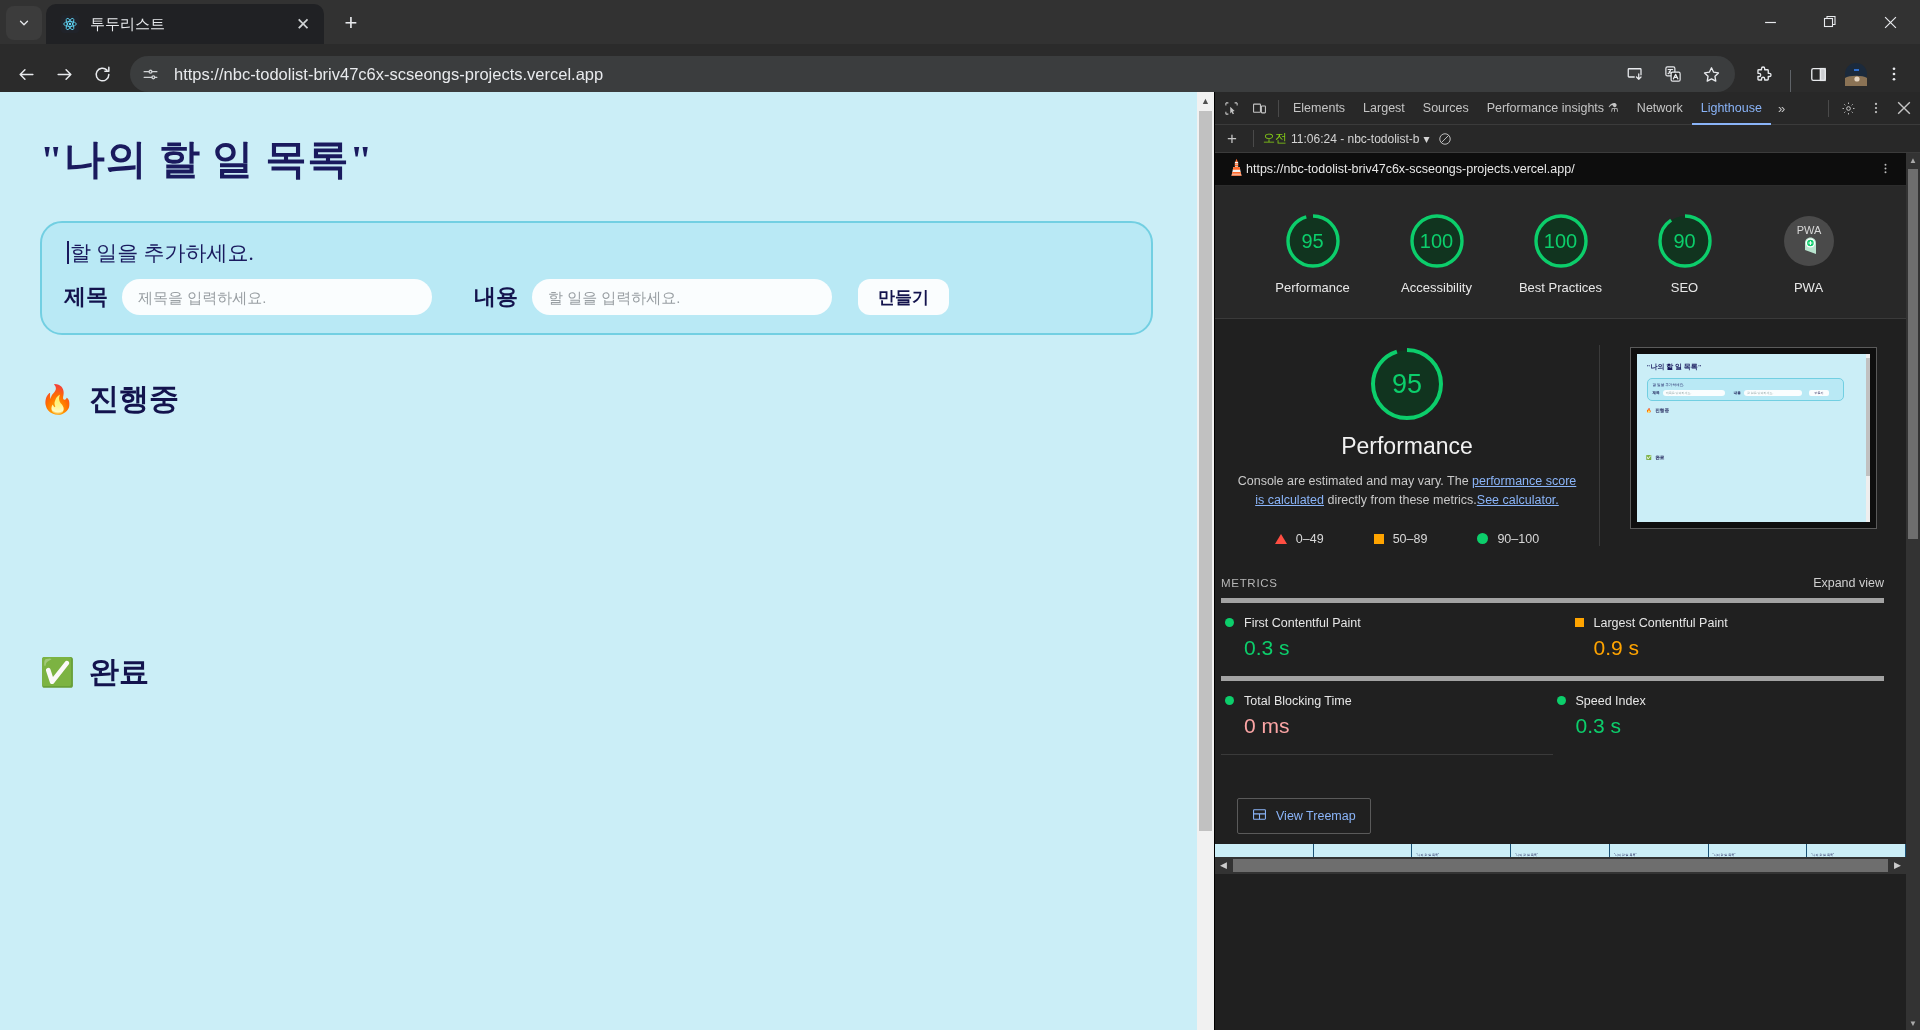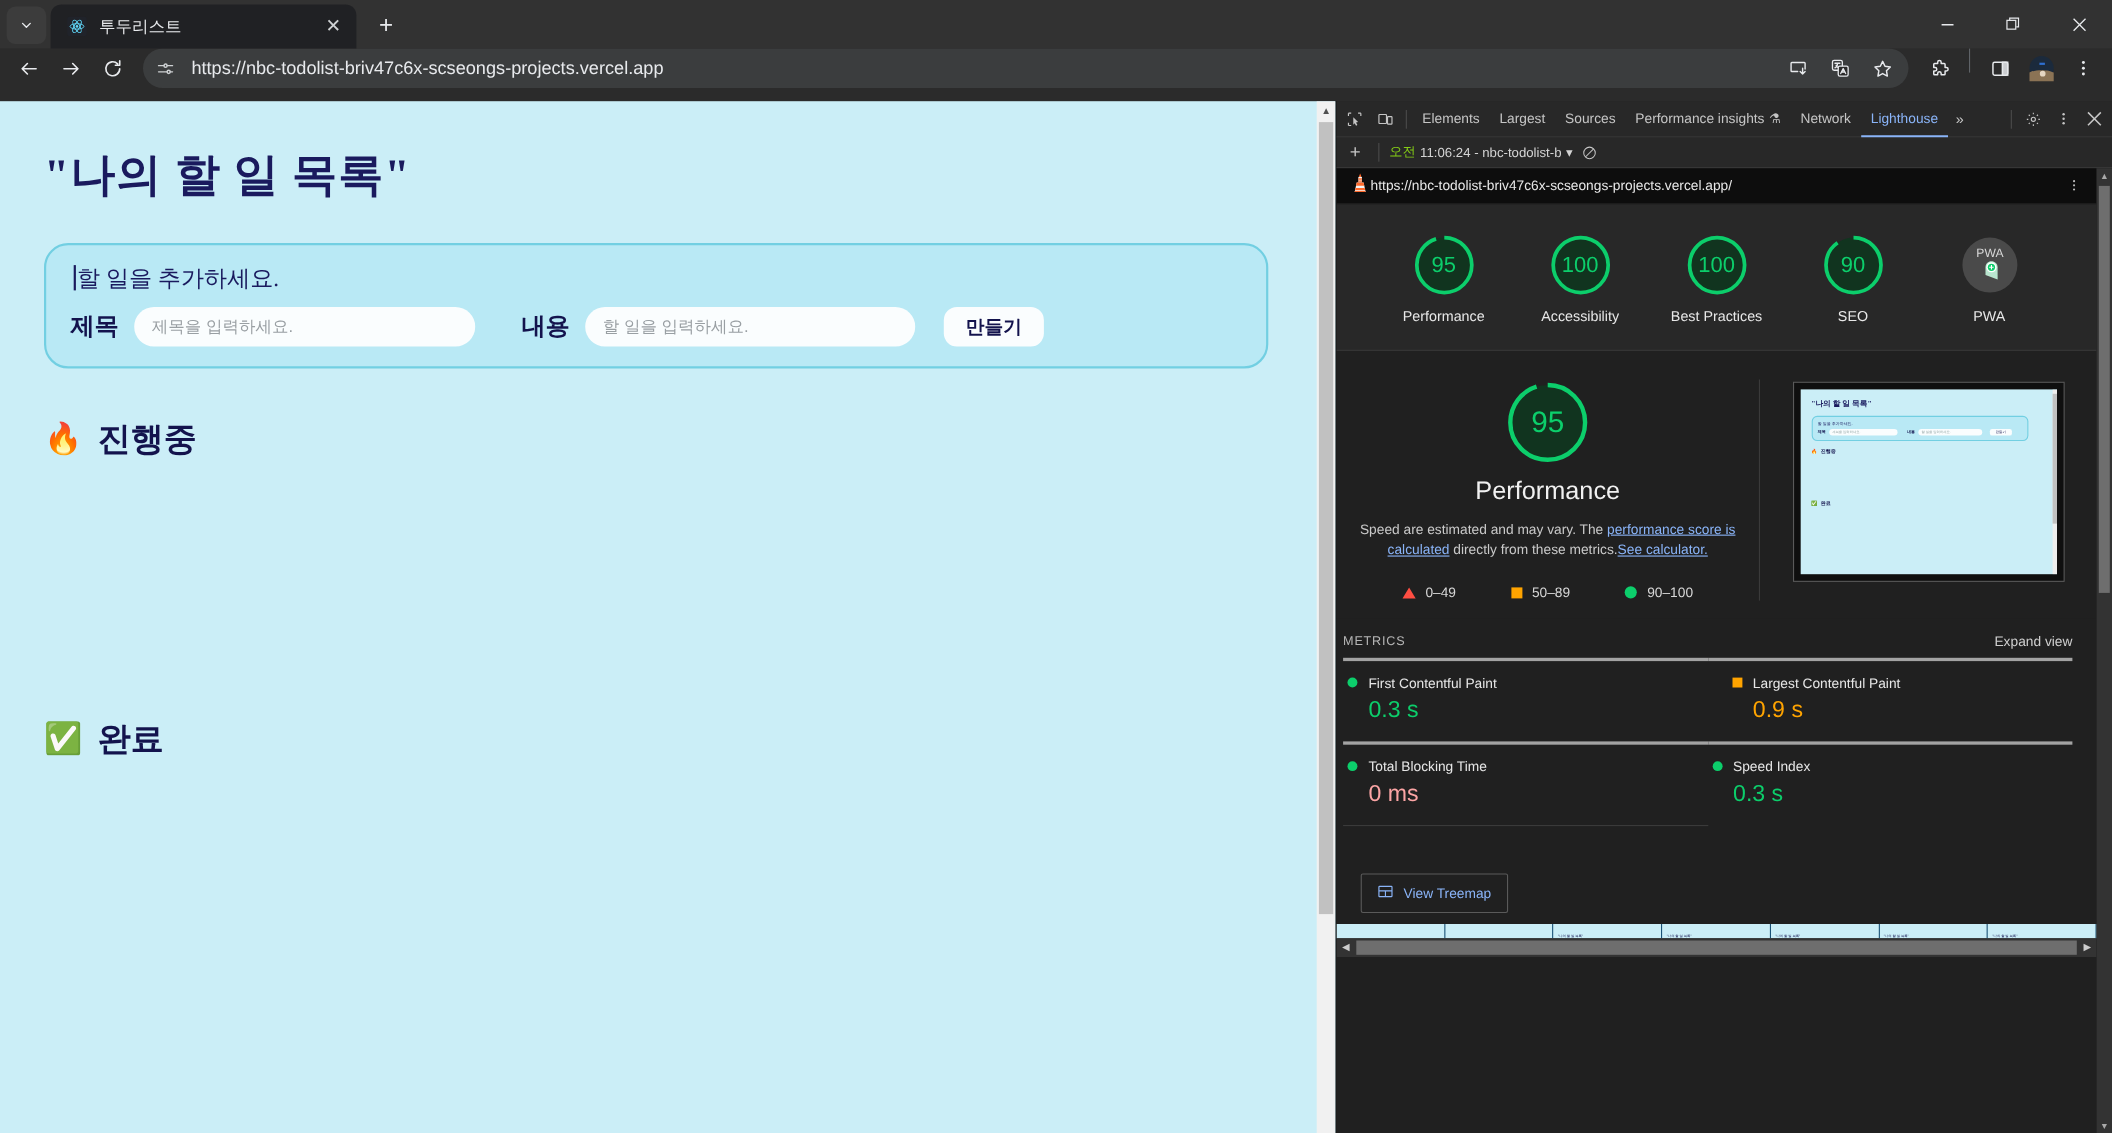--- a/index.html
+++ b/index.html
@@ -29,21 +29,21 @@
   }
   .tab-favicon { width:20px; height:20px; flex:0 0 20px; display:flex; align-items:center; justify-content:center;}
   .tab-title { color:#e8eaed; font-size:15px; flex:1; white-space:nowrap; overflow:hidden; text-overflow:ellipsis; }
   .tab-close { width:26px;height:26px;border-radius:50%;display:flex;align-items:center;justify-content:center;color:#cfd2d4;font-size:17px; cursor:pointer;}
   .newtab { width:34px;height:34px;margin:0 0 4px 10px;border-radius:50%;display:flex;align-items:center;justify-content:center;color:#e8eaed;font-size:22px;cursor:pointer;}
 
   .wincontrols { position:absolute; right:0; top:0; height:44px; display:flex; }
   .wc { width:60px;height:44px;display:flex;align-items:center;justify-content:center;color:#e8eaed;cursor:pointer;}
 
   .toolbar {
-    height: 48px; background:#2b2b2b; display:flex; align-items:flex-start; gap:2px;
+    height: 48px; background:#2b2b2b; display:flex; align-items:flex-end; gap:2px;
     padding: 0 8px; flex: 0 0 48px;
   }
   .tb-btn { width:36px;height:36px;border-radius:50%;display:flex;align-items:center;justify-content:center;color:#e8eaed;cursor:pointer;}
   .omnibox {
     flex:1; height:36px; background:#3b3d3e; border-radius:18px; display:flex;
     align-items:center; padding:0 6px 0 6px; margin:0 8px; gap:10px; cursor:text;
   }
   .omni-icon{width:28px;height:28px;border-radius:50%;display:flex;align-items:center;justify-content:center;color:#cfd2d4;}
   .omni-url{color:#e8eaed;font-size:16.5px;flex:1;white-space:nowrap;overflow:hidden;}
   .omni-right{display:flex;align-items:center;gap:2px;}
@@ -172,21 +172,21 @@
   .t-sec{ display:flex; align-items:center; gap:3px; font-size:4.6px; color:#13134d; font-weight:700;}
   .t-sec.p{margin-top:7px;} .t-sec.d{margin-top:42px;}
   .t-sb{ position:absolute; right:0; top:0; bottom:0; width:4px; background:#eee;}
   .t-sb i{ position:absolute; top:4px; left:0; width:4px; height:70%; background:#c1c1c1; display:block;}
 
   .lh-metrics{ background:#202020; padding: 8px 22px 0 6px; }
   .met-head{ display:flex; align-items:center; justify-content:space-between; padding: 6px 0 8px 0;}
   .met-title{ color:#b6b6b6; font-size:11.5px; letter-spacing:0.7px;}
   .met-expand{ color:#cfcfcf; font-size:12.5px; cursor:pointer;}
   .met-grid{ display:grid; grid-template-columns:1fr 1fr; }
-  .met-cell{ padding:13px 4px 16px 4px; border-top:3px solid #a3a3a3; }
+  .met-cell{ padding:13px 4px 16px 4px; border-top:5px solid #a3a3a3; }
   .met-cell.r{ padding-left:22px; }
   .met-cell.blank{ border-top:1px solid #3a3a3a; }
   .met-name{ display:flex; align-items:center; gap:10px; color:#e6e6e6; font-size:12.5px;}
   .met-dot{ width:9px;height:9px;border-radius:50%;}
   .met-sq{ width:9px;height:9px;}
   .met-val{ font-size:21px; margin-top:6px; margin-left:19px; }
 
   .lh-footer{ background:#202020; padding: 14px 22px 10px 22px; }
   .treemap-btn{
     display:inline-flex; align-items:center; gap:9px; border:1px solid #5a5a5a;
@@ -522,21 +522,21 @@
           <div class="lh-perf">
             <div class="perf-left">
               <div class="big-ring">
                 <svg width="78" height="78">
                     <circle cx="39" cy="39" r="34" fill="#11341f" stroke="#0cce6b" stroke-width="4" stroke-dasharray="203 213.6"></circle>
                   </svg>
                 <span class="big-val">95</span>
               </div>
               <div class="perf-title">Performance</div>
               <div class="perf-desc">
-                <span>Speed are estimated and may vary. The </span><a>performance score is calculated</a><span> directly from these metrics.</span><a>See calculator.</a>
+                <span>Console are estimated and may vary. The </span><a>performance score is calculated</a><span> directly from these metrics.</span><a>See calculator.</a>
               </div>
               <div class="legend">
                 <div class="legend-item">
                   <span class="tri"></span>
                   <span>0–49</span>
                 </div>
                 <div class="legend-item">
                   <span class="sq"></span>
                   <span>50–89</span>
                 </div>

